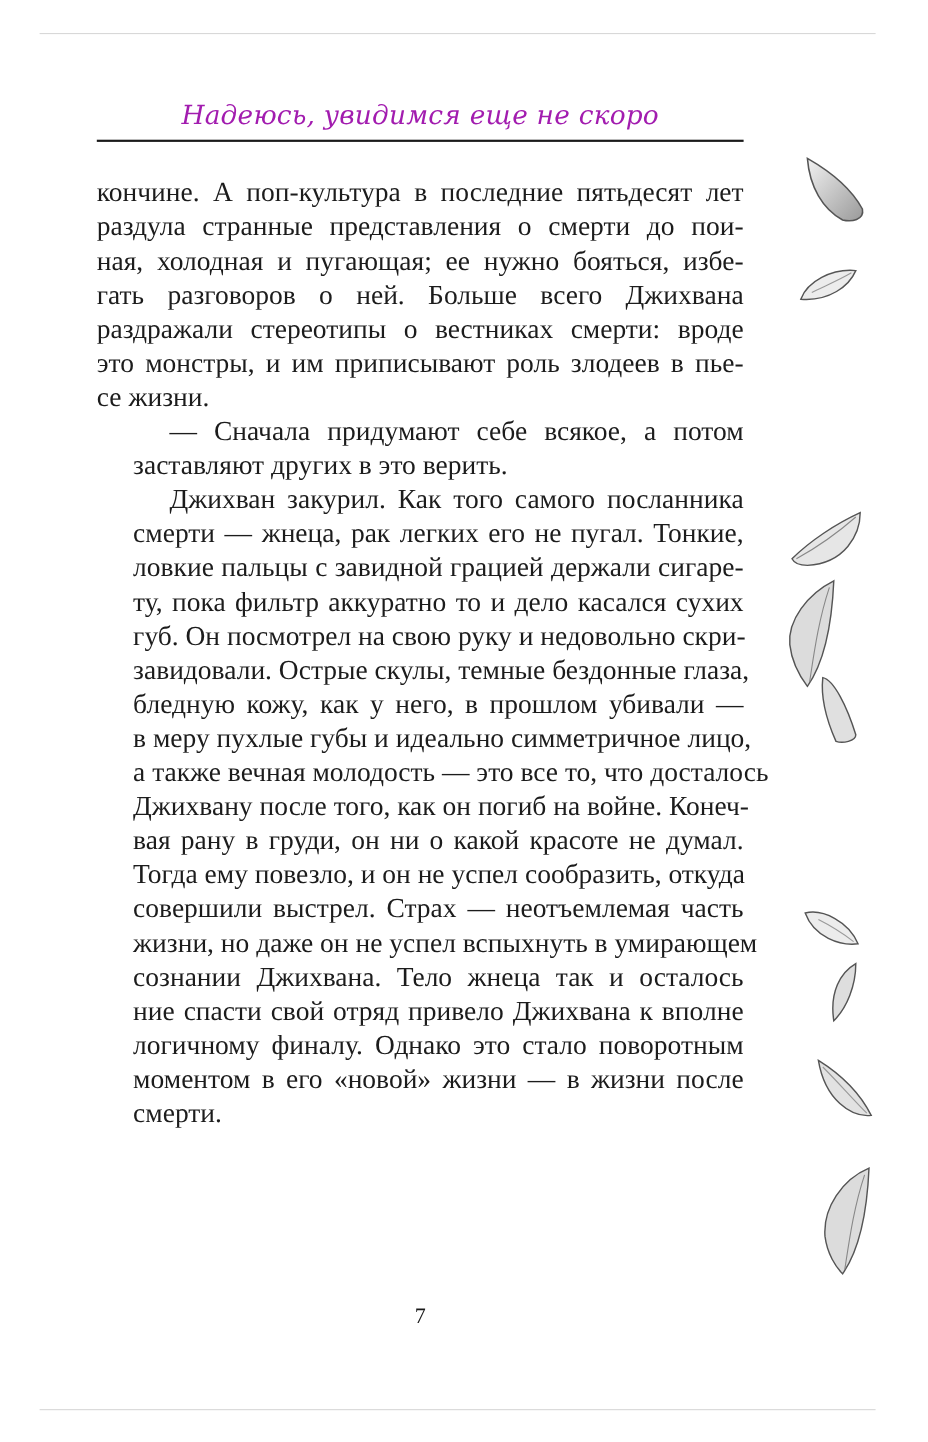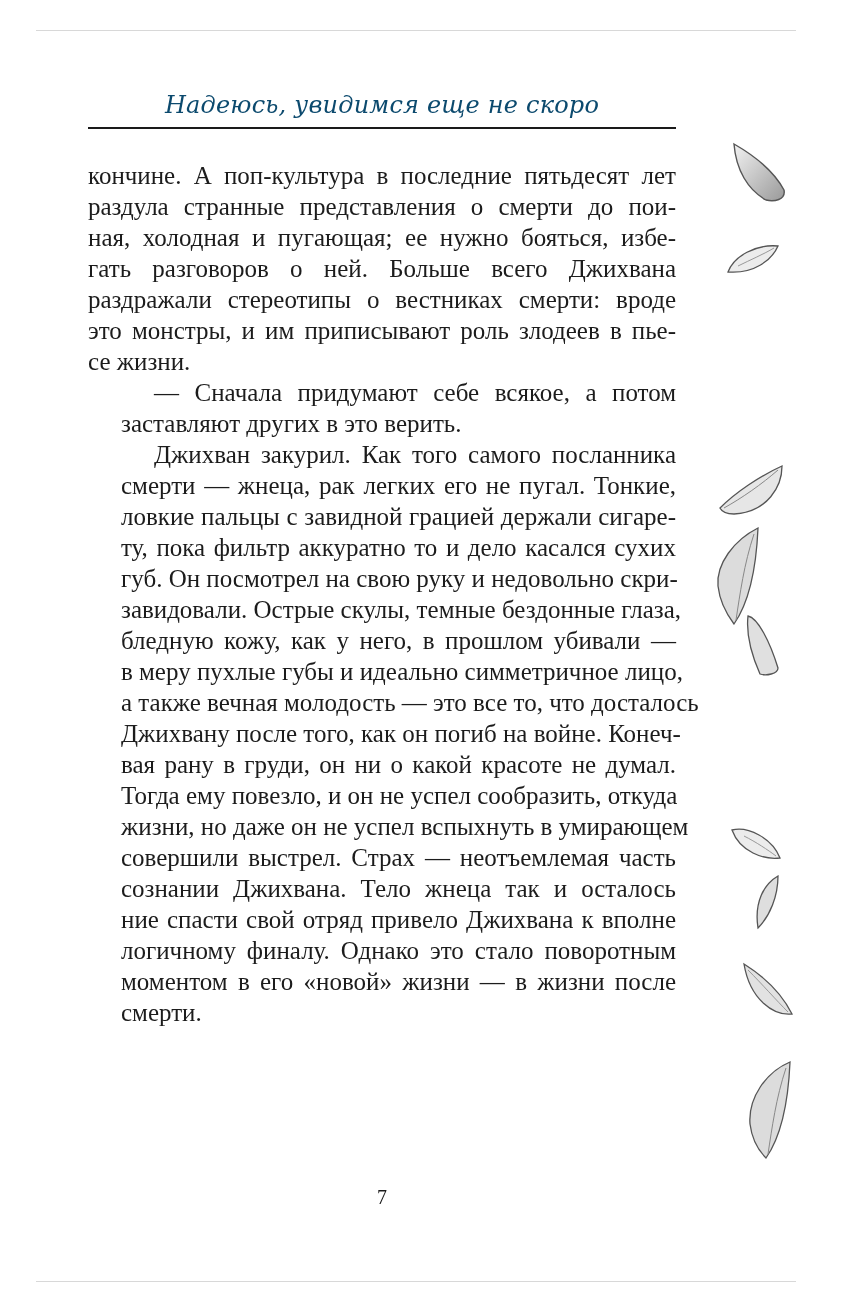--- a/index.html
+++ b/index.html
@@ -4,21 +4,21 @@
   <style>
     html, body { margin: 0; padding: 0; background: #ffffff; }
     body { width: 844px; height: 1311px; position: relative; overflow: hidden; }
     .frame-line { position: absolute; left: 36px; width: 760px; height: 1px; background: #d8d8d8; }
     .frame-top { top: 30px; }
     .frame-bottom { top: 1281px; }
     .running-head {
       position: absolute; left: 88px; width: 588px; top: 84px; height: 42px;
       text-align: center;
       font-family: "DejaVu Serif", serif; font-style: italic;
-      font-size: 24px; color: #0c4a6e; letter-spacing: 0.2px;
+      font-size: 24px; color: #a21caf; letter-spacing: 0.2px;
       line-height: 42px;
     }
     .head-rule { position: absolute; left: 88px; width: 588px; top: 127px; height: 1.5px; background: #1a1a1a; }
     .body-text {
       position: absolute; left: 88px; width: 588px; top: 160px;
       font-family: "Liberation Serif", serif; font-size: 25px; line-height: 31px;
       color: #1c1c1c; text-align: justify; hyphens: manual;
     }
     .body-text p { margin: 0; }
     .body-text p.indent { text-indent: 33px; }
@@ -61,22 +61,22 @@
     <span class="line">ловкие пальцы с завидной грацией держали сигаре-</span>
     <span class="line">ту, пока фильтр аккуратно то и дело касался сухих</span>
     <span class="line">губ. Он посмотрел на свою руку и недовольно скри-</span>
     <span class="line">завидовали. Острые скулы, темные бездонные глаза,</span>
     <span class="line">бледную кожу, как у него, в прошлом убивали —</span>
     <span class="line">в меру пухлые губы и идеально симметричное лицо,</span>
     <span class="line">а также вечная молодость — это все то, что досталось</span>
     <span class="line">Джихвану после того, как он погиб на войне. Конеч-</span>
     <span class="line">вая рану в груди, он ни о какой красоте не думал.</span>
     <span class="line">Тогда ему повезло, и он не успел сообразить, откуда</span>
+    <span class="line">совершили выстрел. Страх — неотъемлемая часть</span>
     <span class="line">жизни, но даже он не успел вспыхнуть в умирающем</span>
-    <span class="line">совершили выстрел. Страх — неотъемлемая часть</span>
     <span class="line">сознании Джихвана. Тело жнеца так и осталось</span>
     <span class="line">ние спасти свой отряд привело Джихвана к вполне</span>
     <span class="line">логичному финалу. Однако это стало поворотным</span>
     <span class="line">моментом в его «новой» жизни — в жизни после</span>
     <span class="line last">смерти.</span>
   </p>
 </div>
 
 <div class="page-number">7</div>
 

